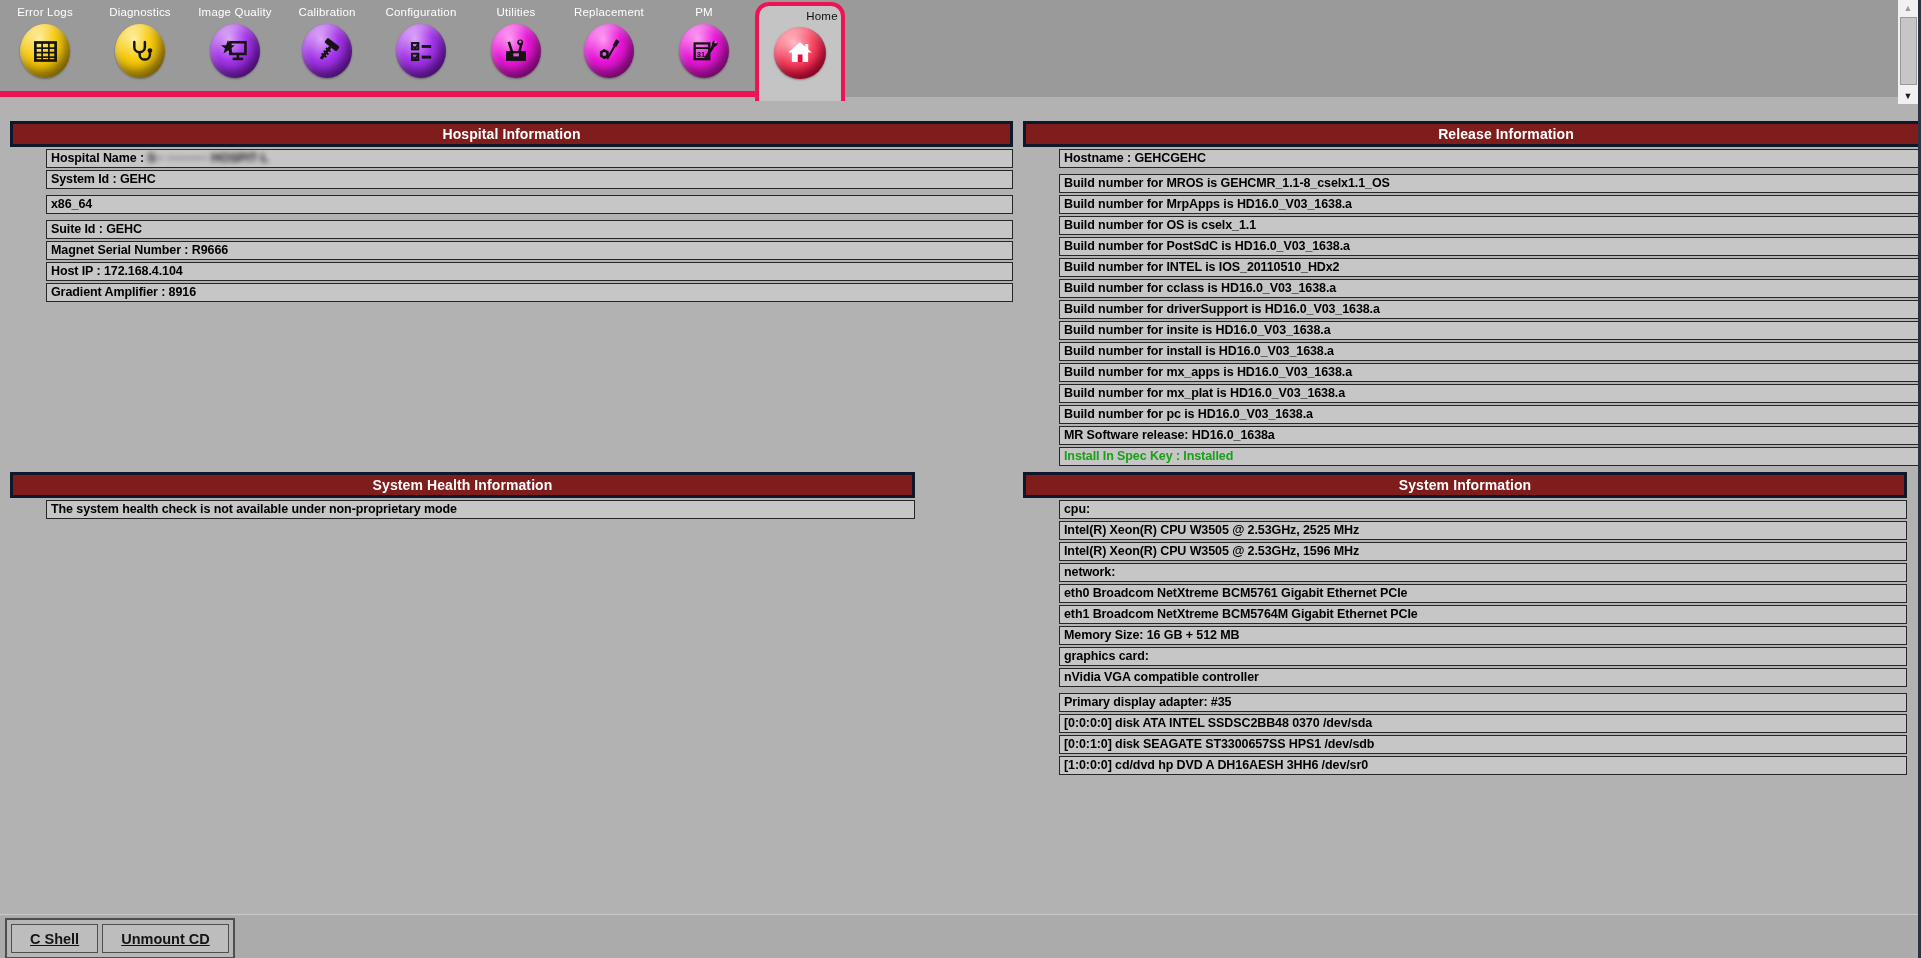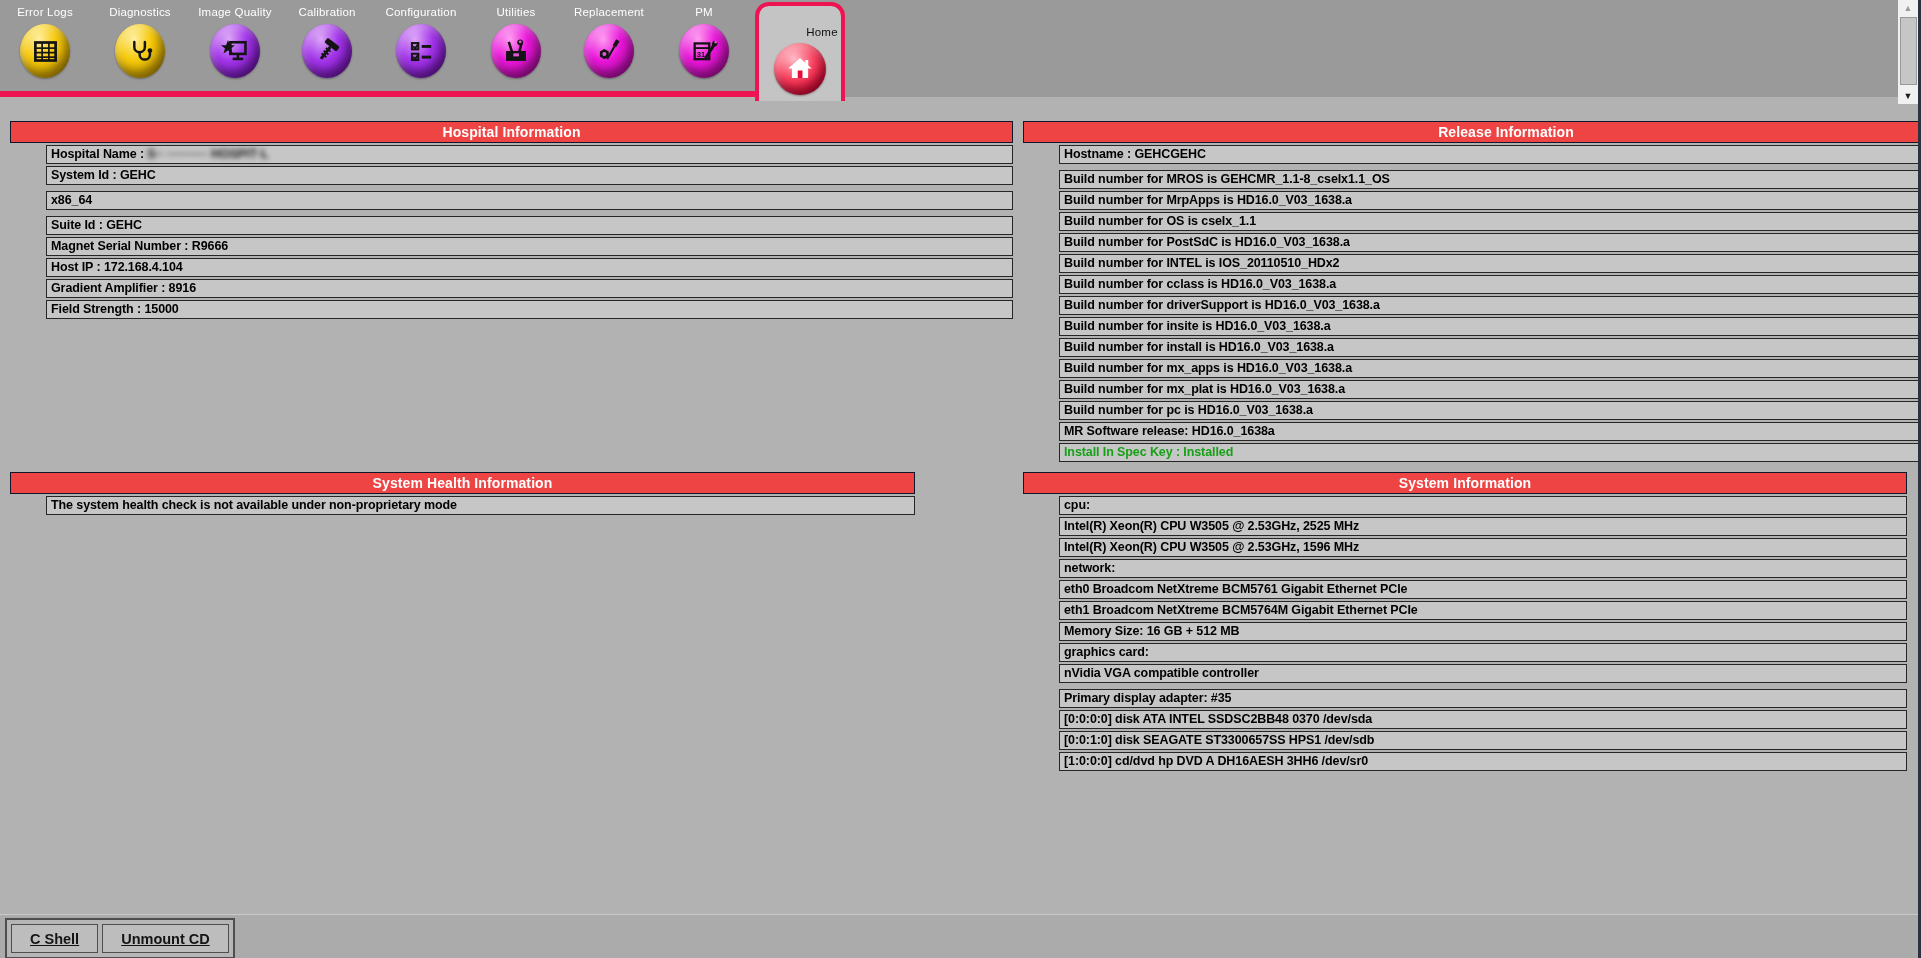--- a/index.html
+++ b/index.html
@@ -20,33 +20,33 @@
   }
   .oval.gold{background:radial-gradient(ellipse at 38% 28%, #ffefa0 0%, #f6c90a 38%, #cfa300 72%, #6f5800 100%);}
   .oval.purple{background:radial-gradient(ellipse at 38% 28%, #dca6f7 0%, #a335ea 40%, #7a19ba 75%, #390a5e 100%);}
   .oval.magenta{background:radial-gradient(ellipse at 38% 28%, #ff9cf1 0%, #e916d9 40%, #b90ea9 75%, #5e0452 100%);}
   .oval.red{background:radial-gradient(circle at 38% 30%, #ffbcc8 0%, #f8425e 42%, #e40e3c 72%, #8c0422 100%);}
   .home-tab{
     position:absolute;left:755px;top:2px;width:82px;height:95px;
     background:#c4c4c4;border:4px solid #ee1453;border-bottom:none;
     border-radius:14px 14px 0 0;text-align:center;z-index:2;cursor:pointer;
   }
-  .home-tab .tab-label{color:#101010;margin-top:20px;padding-left:44px;}
+  .home-tab .tab-label{color:#101010;margin-top:4px;padding-left:44px;}
   .oval.homeball{width:52px;height:52px;margin-top:3px;}
   
   .vscroll{position:absolute;left:1898px;top:0;width:20px;height:104px;background:#f1f1f1;z-index:3;}
   .sarrow{position:absolute;left:0;width:20px;height:14px;text-align:center;font-size:9px;line-height:14px;cursor:pointer;}
   .sarrow.up{top:1px;color:#9c9c9c;}
   .sarrow.down{bottom:1px;color:#1c1c1c;}
   .sthumb{position:absolute;left:2px;top:17px;width:15px;height:66px;background:#c6c6c6;border:1px solid #999999;cursor:pointer;}
   .right-edge{position:absolute;right:0;top:0;width:3px;height:958px;background:#2c3240;z-index:4;}
   
   .panel{position:absolute;}
   .phead{
-    height:20px;line-height:20px;background:#ef4444;border:1px solid #0f172a;
+    height:20px;line-height:20px;background:#7f1d1d;border:3px solid #0f172a;
     color:#ffffff;font-weight:700;font-size:14px;text-align:center;letter-spacing:.1px;
   }
   .rows{display:flex;flex-direction:column;gap:2px;margin-top:2px;padding-left:36px;}
   .row{
     height:19px;line-height:17px;background:#c6c6c6;border:1px solid #262626;
     font-size:12.5px;font-weight:700;color:#000000;padding:0 4px;
     box-sizing:border-box;white-space:nowrap;overflow:hidden;letter-spacing:-.1px;
   }
   .row.gap{margin-top:4px;}
   .row.green{color:#18a018;}
@@ -199,21 +199,20 @@
 <div class="panel" style="left:10px;top:121px;width:1003px">
   <div class="phead">Hospital Information</div>
   <div class="rows">
     <div class="row"><span>Hospital Name : </span><span class="redacted">S·· ·········· HOSPIT·L</span></div>
     <div class="row">System Id : GEHC</div>
     <div class="row gap">x86_64</div>
     <div class="row gap">Suite Id : GEHC</div>
     <div class="row">Magnet Serial Number : R9666</div>
     <div class="row">Host IP : 172.168.4.104</div>
     <div class="row">Gradient Amplifier : 8916</div>
-    <div class="row">Field Strength : 15000</div>
   </div>
 </div>
 
 <div class="panel" style="left:1023px;top:121px;width:966px">
   <div class="phead">Release Information</div>
   <div class="rows">
     <div class="row">Hostname : GEHCGEHC</div>
     <div class="row gap">Build number for MROS is GEHCMR_1.1-8_cselx1.1_OS</div>
     <div class="row">Build number for MrpApps is HD16.0_V03_1638.a</div>
     <div class="row">Build number for OS is cselx_1.1</div>

